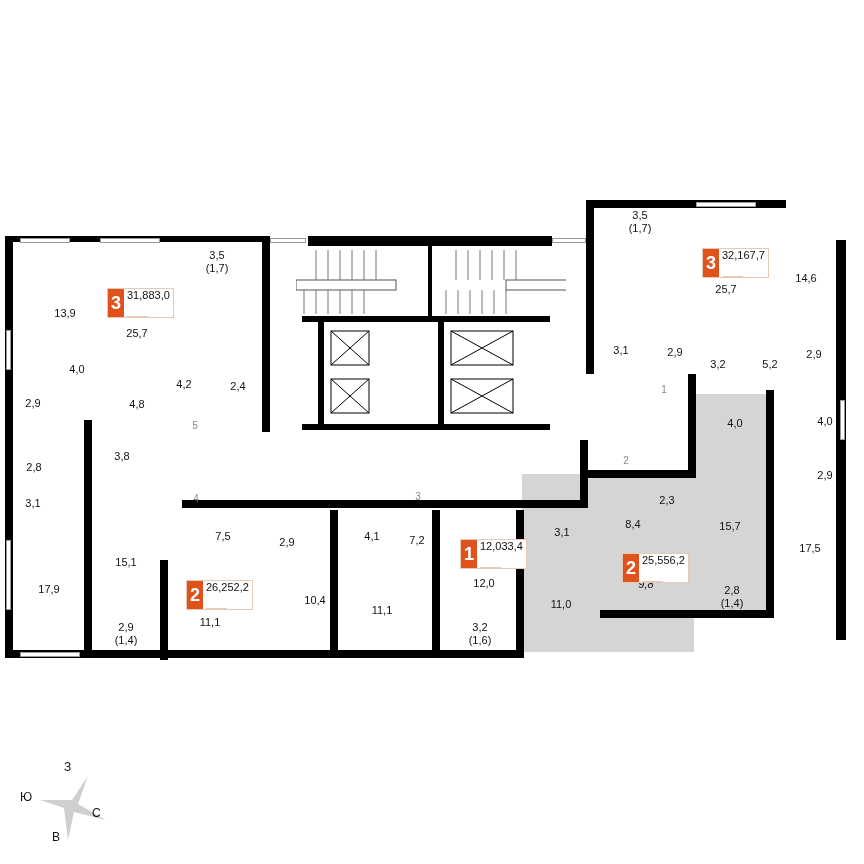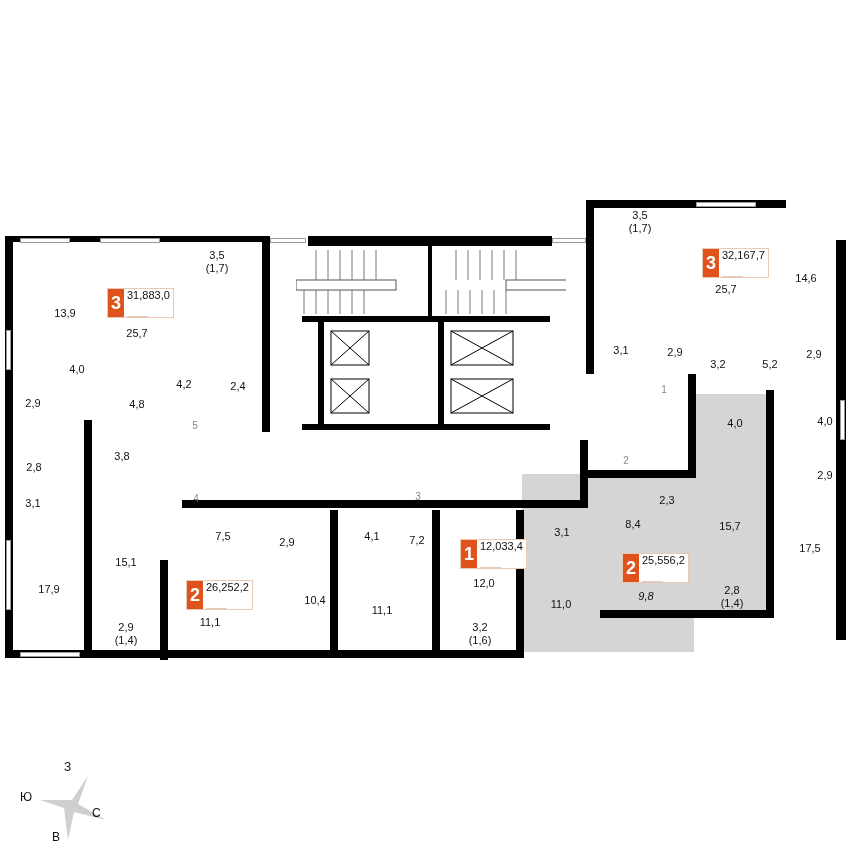--- a/index.html
+++ b/index.html
@@ -137,21 +137,21 @@
       <div class="lbl" style="left: 372px; top: 536px;">4,1</div>
       <div class="lbl" style="left: 417px; top: 540px;">7,2</div>
       <div class="lbl" style="left: 382px; top: 610px;">11,1</div>
       <div class="lbl" style="left: 484px; top: 583px;">12,0</div>
       <div class="lbl" style="left: 480px; top: 634px;">3,2<br>(1,6)</div>
       <div class="lbl" style="left: 562px; top: 532px;">3,1</div>
       <div class="lbl" style="left: 561px; top: 604px;">11,0</div>
       <div class="lbl" style="left: 667px; top: 492px; margin-top: 8px;">2,3</div>
       <div class="lbl" style="left: 633px; top: 524px;">8,4</div>
       <div class="lbl" style="left: 730px; top: 526px;">15,7</div>
-      <div class="lbl" style="left: 646px; top: 596px; font-style: italic;">9,8</div>
+      <div class="lbl" style="left: 646px; top: 584px; font-style: italic;">9,8</div>
       <div class="lbl" style="left: 732px; top: 597px;">2,8<br>(1,4)</div>
       <div class="lbl" style="left: 735px; top: 423px;">4,0</div>
       <div class="lbl" style="left: 640px; top: 222px;">3,5<br>(1,7)</div>
       <div class="lbl" style="left: 726px; top: 289px;">25,7</div>
       <div class="lbl" style="left: 806px; top: 278px;">14,6</div>
       <div class="lbl" style="left: 621px; top: 350px;">3,1</div>
       <div class="lbl" style="left: 675px; top: 352px;">2,9</div>
       <div class="lbl" style="left: 718px; top: 364px;">3,2</div>
       <div class="lbl" style="left: 770px; top: 364px;">5,2</div>
       <div class="lbl" style="left: 814px; top: 354px;">2,9</div>

